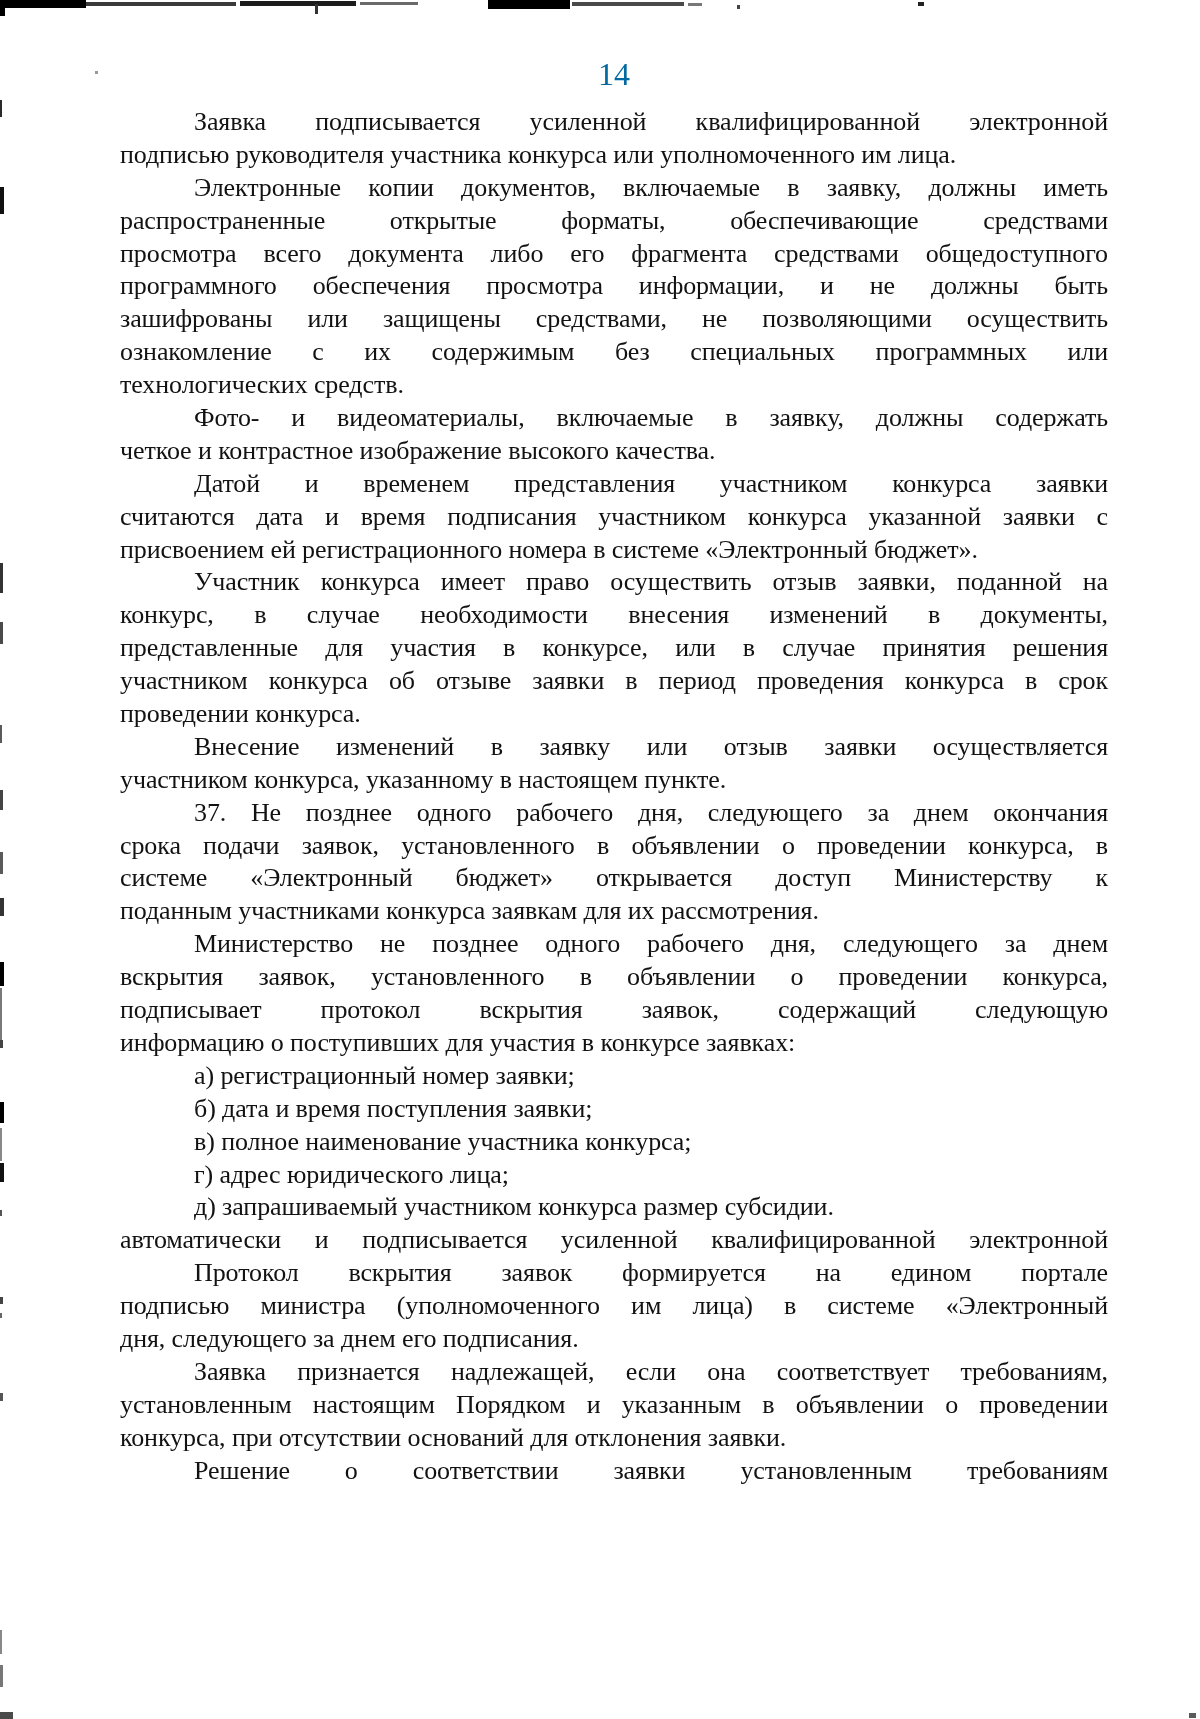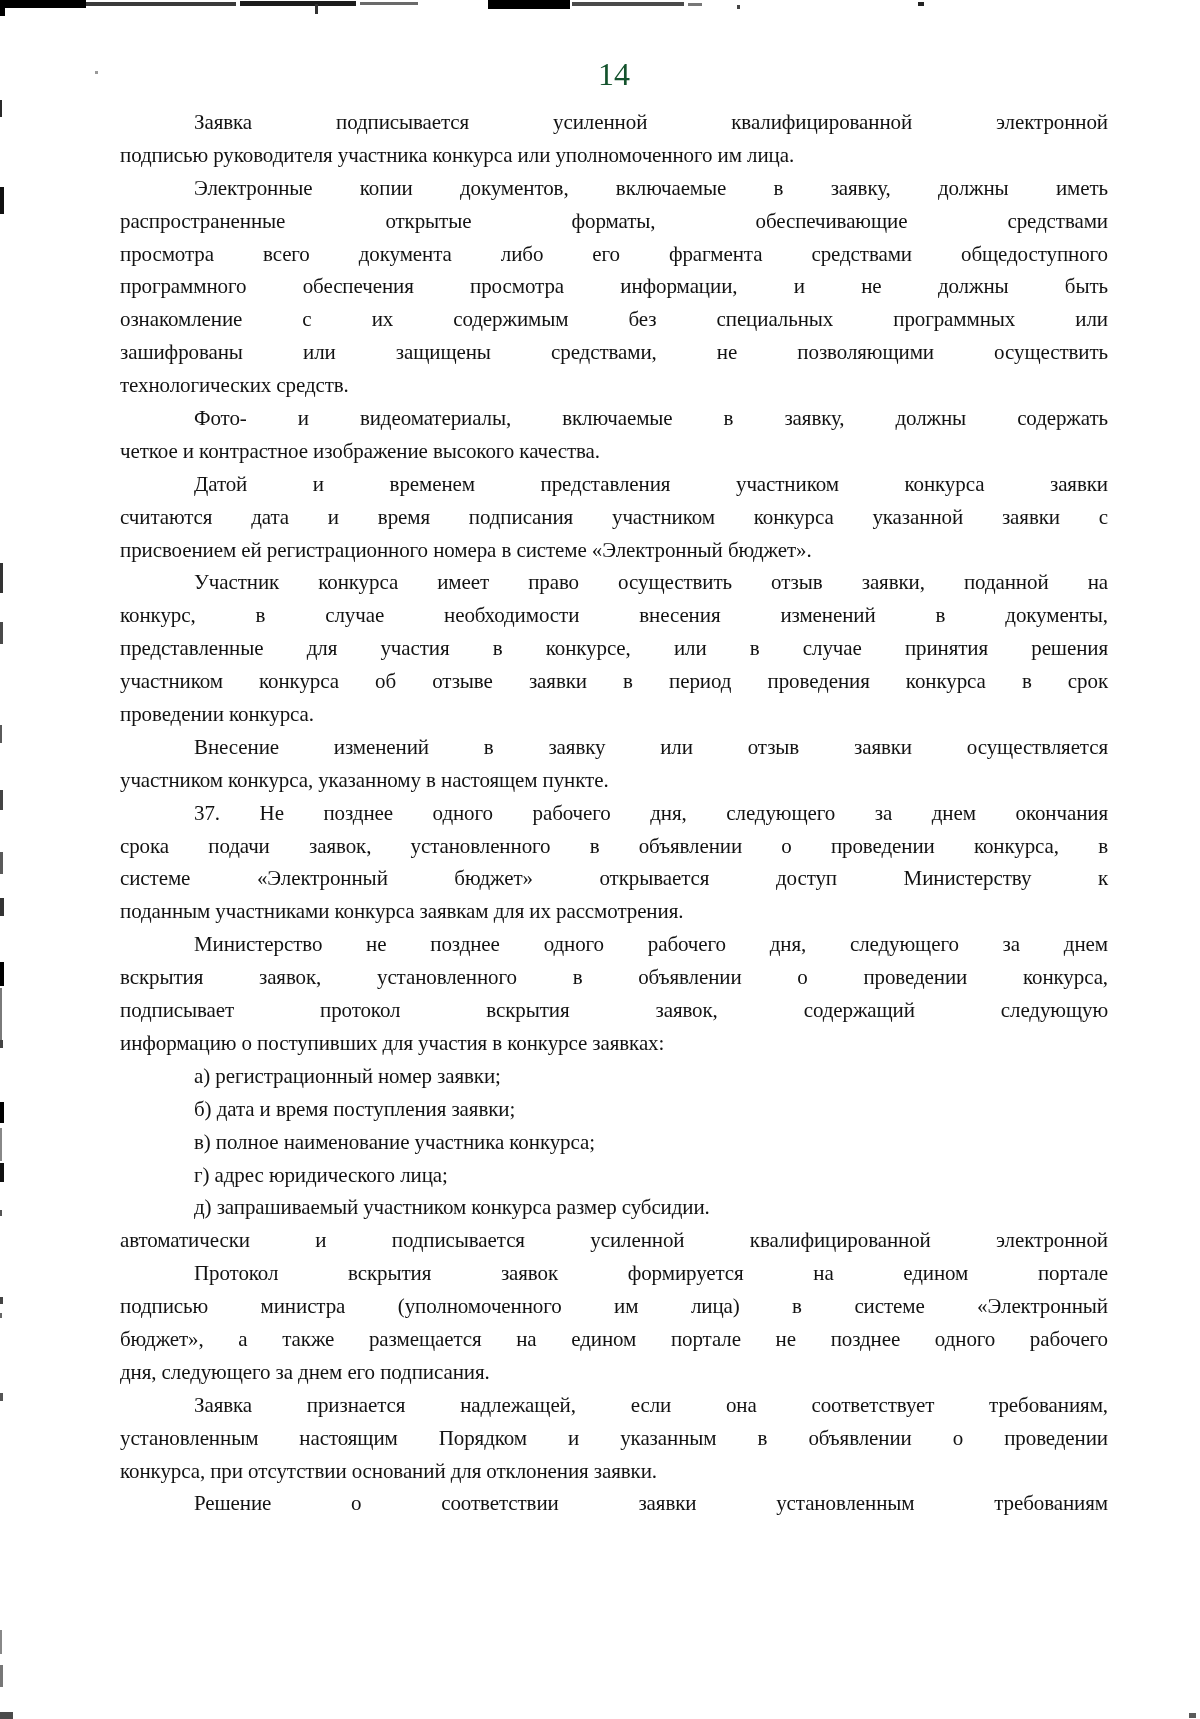--- a/index.html
+++ b/index.html
@@ -13,28 +13,28 @@
     font-family: "Liberation Serif", "DejaVu Serif", serif;
     color: #121212;
   }
   .pagenum {
     position: absolute;
     top: 56px;
     left: 120px;
     width: 988px;
     text-align: center;
     font-size: 32px;
-    color: #14532d;
+    color: #0369a1;
   }
   .doc-body {
     position: absolute;
     top: 106px;
     left: 120px;
     width: 988px;
-    font-size: 21px;
+    font-size: 26px;
     line-height: 32.9px;
     letter-spacing: -0.1px;
   }
   .line {
     height: 32.9px;
     text-align: justify;
     text-align-last: left;
     white-space: normal;
   }
   .line.justify { text-align-last: justify; }
@@ -46,22 +46,22 @@
 
 <div class="page">
   <div class="pagenum">14</div>
   <div class="doc-body" id="doc-body">
       <div class="line indent justify">Заявка подписывается усиленной квалифицированной электронной</div>
       <div class="line">подписью руководителя участника конкурса или уполномоченного им лица.</div>
       <div class="line indent justify">Электронные копии документов, включаемые в заявку, должны иметь</div>
       <div class="line justify">распространенные открытые форматы, обеспечивающие средствами</div>
       <div class="line justify">просмотра всего документа либо его фрагмента средствами общедоступного</div>
       <div class="line justify">программного обеспечения просмотра информации, и не должны быть</div>
+      <div class="line justify">зашифрованы или защищены средствами, не позволяющими осуществить</div>
       <div class="line justify">ознакомление с их содержимым без специальных программных или</div>
-      <div class="line justify">зашифрованы или защищены средствами, не позволяющими осуществить</div>
       <div class="line">технологических средств.</div>
       <div class="line indent justify">Фото- и видеоматериалы, включаемые в заявку, должны содержать</div>
       <div class="line">четкое и контрастное изображение высокого качества.</div>
       <div class="line indent justify">Датой и временем представления участником конкурса заявки</div>
       <div class="line justify">считаются дата и время подписания участником конкурса указанной заявки с</div>
       <div class="line">присвоением ей регистрационного номера в системе «Электронный бюджет».</div>
       <div class="line indent justify">Участник конкурса имеет право осуществить отзыв заявки, поданной на</div>
       <div class="line justify">конкурс, в случае необходимости внесения изменений в документы,</div>
       <div class="line justify">представленные для участия в конкурсе, или в случае принятия решения</div>
       <div class="line justify">участником конкурса об отзыве заявки в период проведения конкурса в срок</div>
@@ -77,21 +77,20 @@
       <div class="line justify">подписывает протокол вскрытия заявок, содержащий следующую</div>
       <div class="line">информацию о поступивших для участия в конкурсе заявках:</div>
       <div class="line indent">а) регистрационный номер заявки;</div>
       <div class="line indent">б) дата и время поступления заявки;</div>
       <div class="line indent">в) полное наименование участника конкурса;</div>
       <div class="line indent">г) адрес юридического лица;</div>
       <div class="line indent">д) запрашиваемый участником конкурса размер субсидии.</div>
       <div class="line justify">автоматически и подписывается усиленной квалифицированной электронной</div>
       <div class="line indent justify">Протокол вскрытия заявок формируется на едином портале</div>
       <div class="line justify">подписью министра (уполномоченного им лица) в системе «Электронный</div>
-      <div class="line justify">бюджет», а также размещается на едином портале не позднее одного рабочего</div>
       <div class="line">дня, следующего за днем его подписания.</div>
       <div class="line indent justify">Заявка признается надлежащей, если она соответствует требованиям,</div>
       <div class="line justify">установленным настоящим Порядком и указанным в объявлении о проведении</div>
       <div class="line">конкурса, при отсутствии оснований для отклонения заявки.</div>
       <div class="line indent justify">Решение о соответствии заявки установленным требованиям</div>
     </div>
   <div id="artifact-layer">
       <div class="artifact" style="left: 0px; top: 0px; width: 86px; height: 8px; background: rgb(0, 0, 0);"></div>
       <div class="artifact" style="left: 86px; top: 2px; width: 150px; height: 4px; background: rgb(58, 58, 58);"></div>
       <div class="artifact" style="left: 240px; top: 1px; width: 116px; height: 5px; background: rgb(28, 28, 28);"></div>

